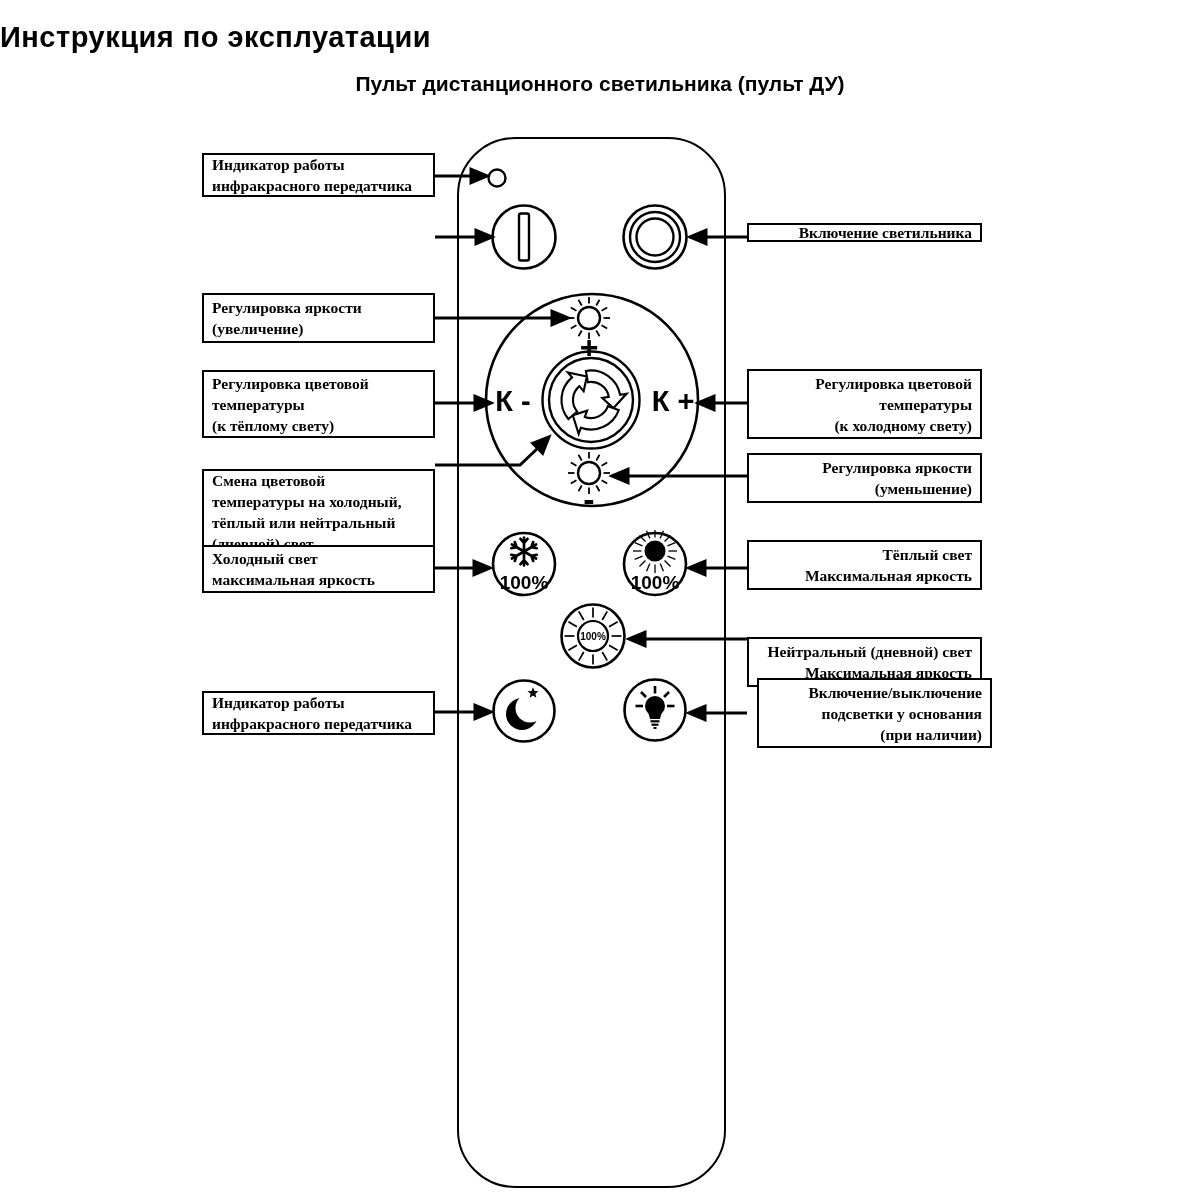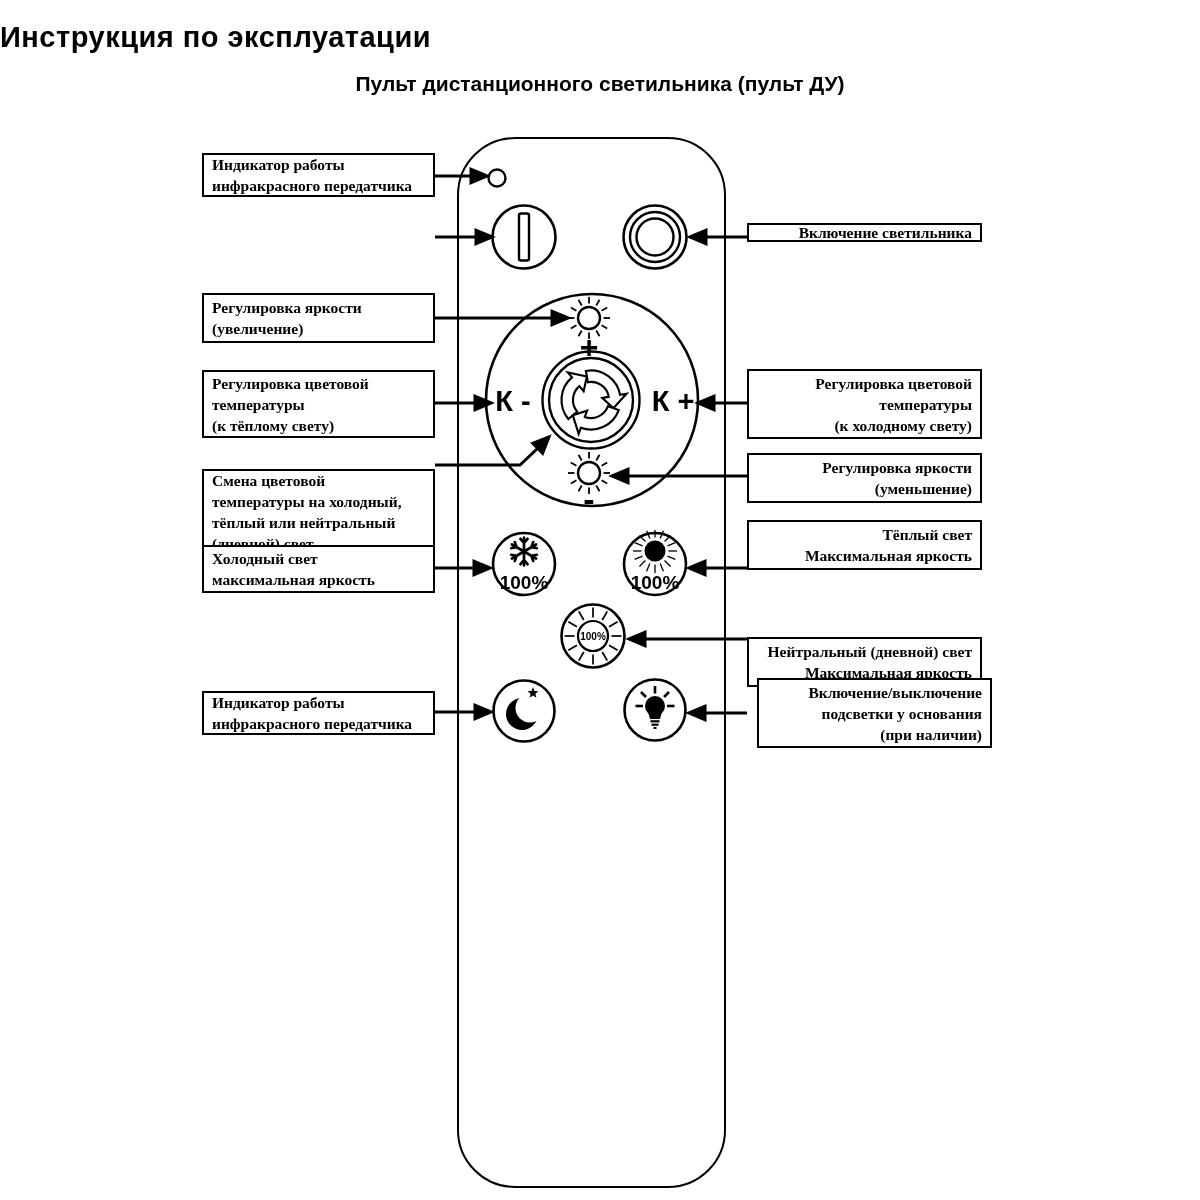--- a/index.html
+++ b/index.html
@@ -41,21 +41,21 @@
 максимальная яркость</div>
   <div class="callout left" style="top:691px;height:44px;">Индикатор работы
 инфракрасного передатчика</div>
 
   <div class="callout right" style="top:223px;height:19px;">Включение светильника</div>
   <div class="callout right" style="top:369px;height:70px;">Регулировка цветовой
 температуры
 (к холодному свету)</div>
   <div class="callout right" style="top:453px;height:50px;">Регулировка яркости
 (уменьшение)</div>
-  <div class="callout right" style="top:520px;height:50px;">Тёплый свет
+  <div class="callout right" style="top:540px;height:50px;">Тёплый свет
 Максимальная яркость</div>
   <div class="callout right" style="top:637px;height:50px;">Нейтральный (дневной) свет
 Максимальная яркость</div>
   <div class="callout right" style="top:678px;height:70px;margin-left:10px;">Включение/выключение
 подсветки у основания
 (при наличии)</div>
 
   <svg class="btn" style="left:486px;top:167px;" width="22" height="22">
     <circle class="stroke" cx="11" cy="11" r="8.5" stroke-width="2.4"></circle>
   </svg>

